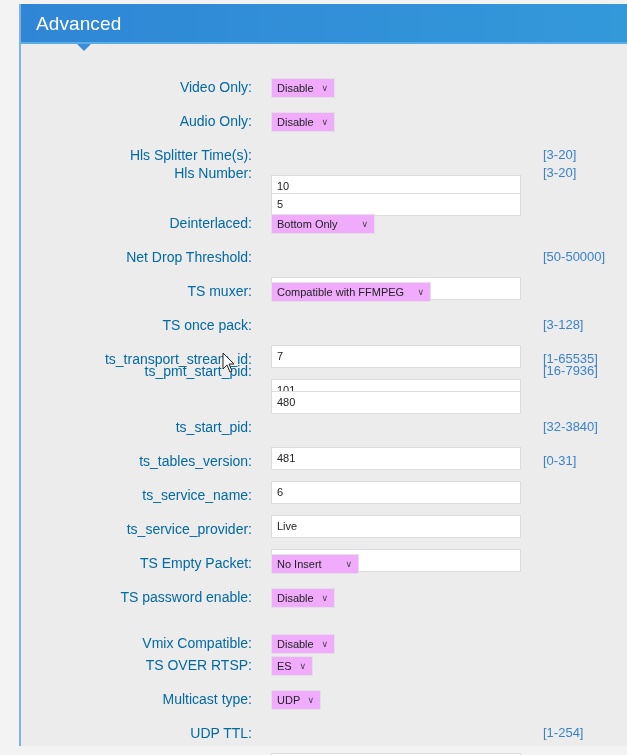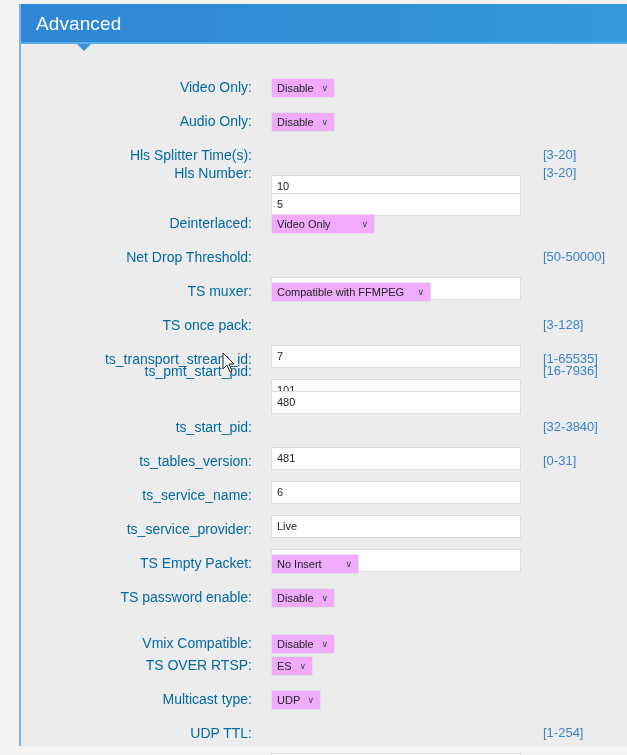--- a/index.html
+++ b/index.html
@@ -156,21 +156,21 @@
 
     <div class="row" style="top:158px">
       <span class="label">Hls Number:</span>
       <div class="input">5</div>
       <span class="range">[3-20]</span>
     </div>
 
     <div class="row" style="top:208px">
       <span class="label">Deinterlaced:</span>
       <div class="select" style="width:104px">
-        <span>Video Only</span>
+        <span>Bottom Only</span>
         <span class="chev">∨</span>
       </div>
     </div>
 
     <div class="row" style="top:242px">
       <span class="label">Net Drop Threshold:</span>
       <div class="input">5000</div>
       <span class="range">[50-50000]</span>
     </div>
 

